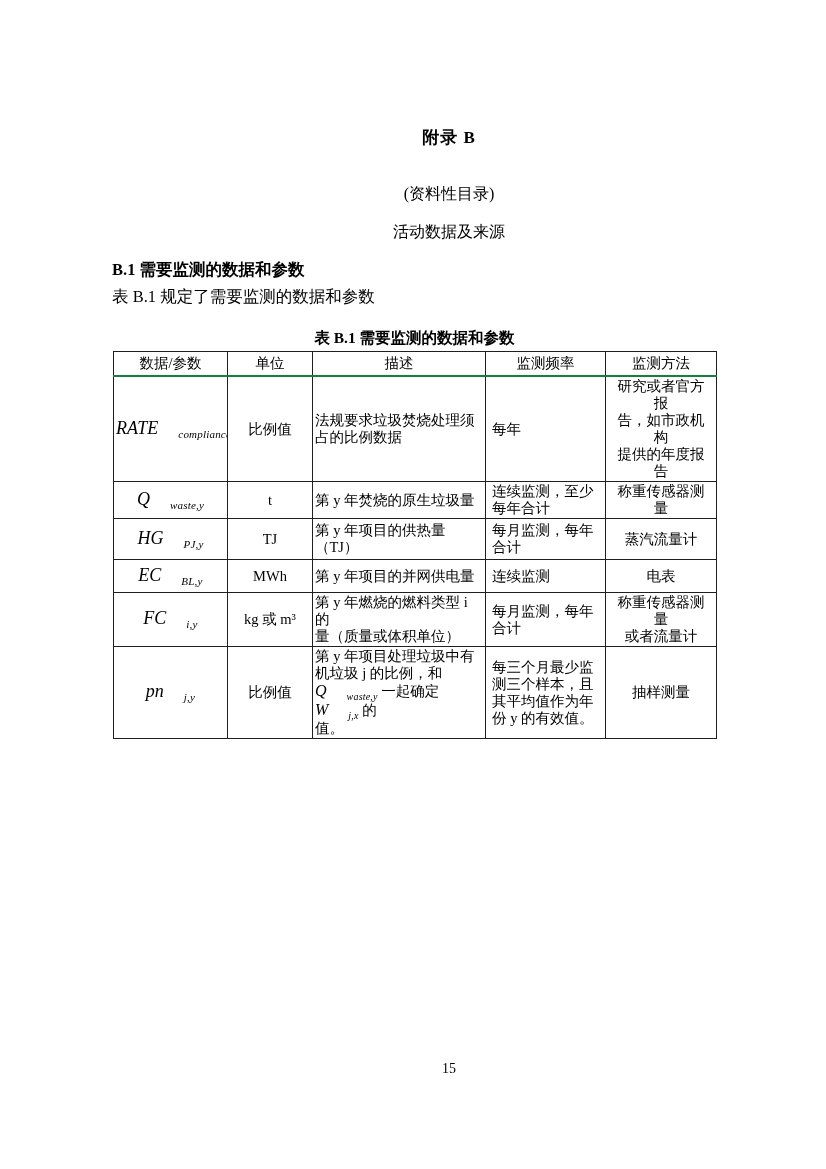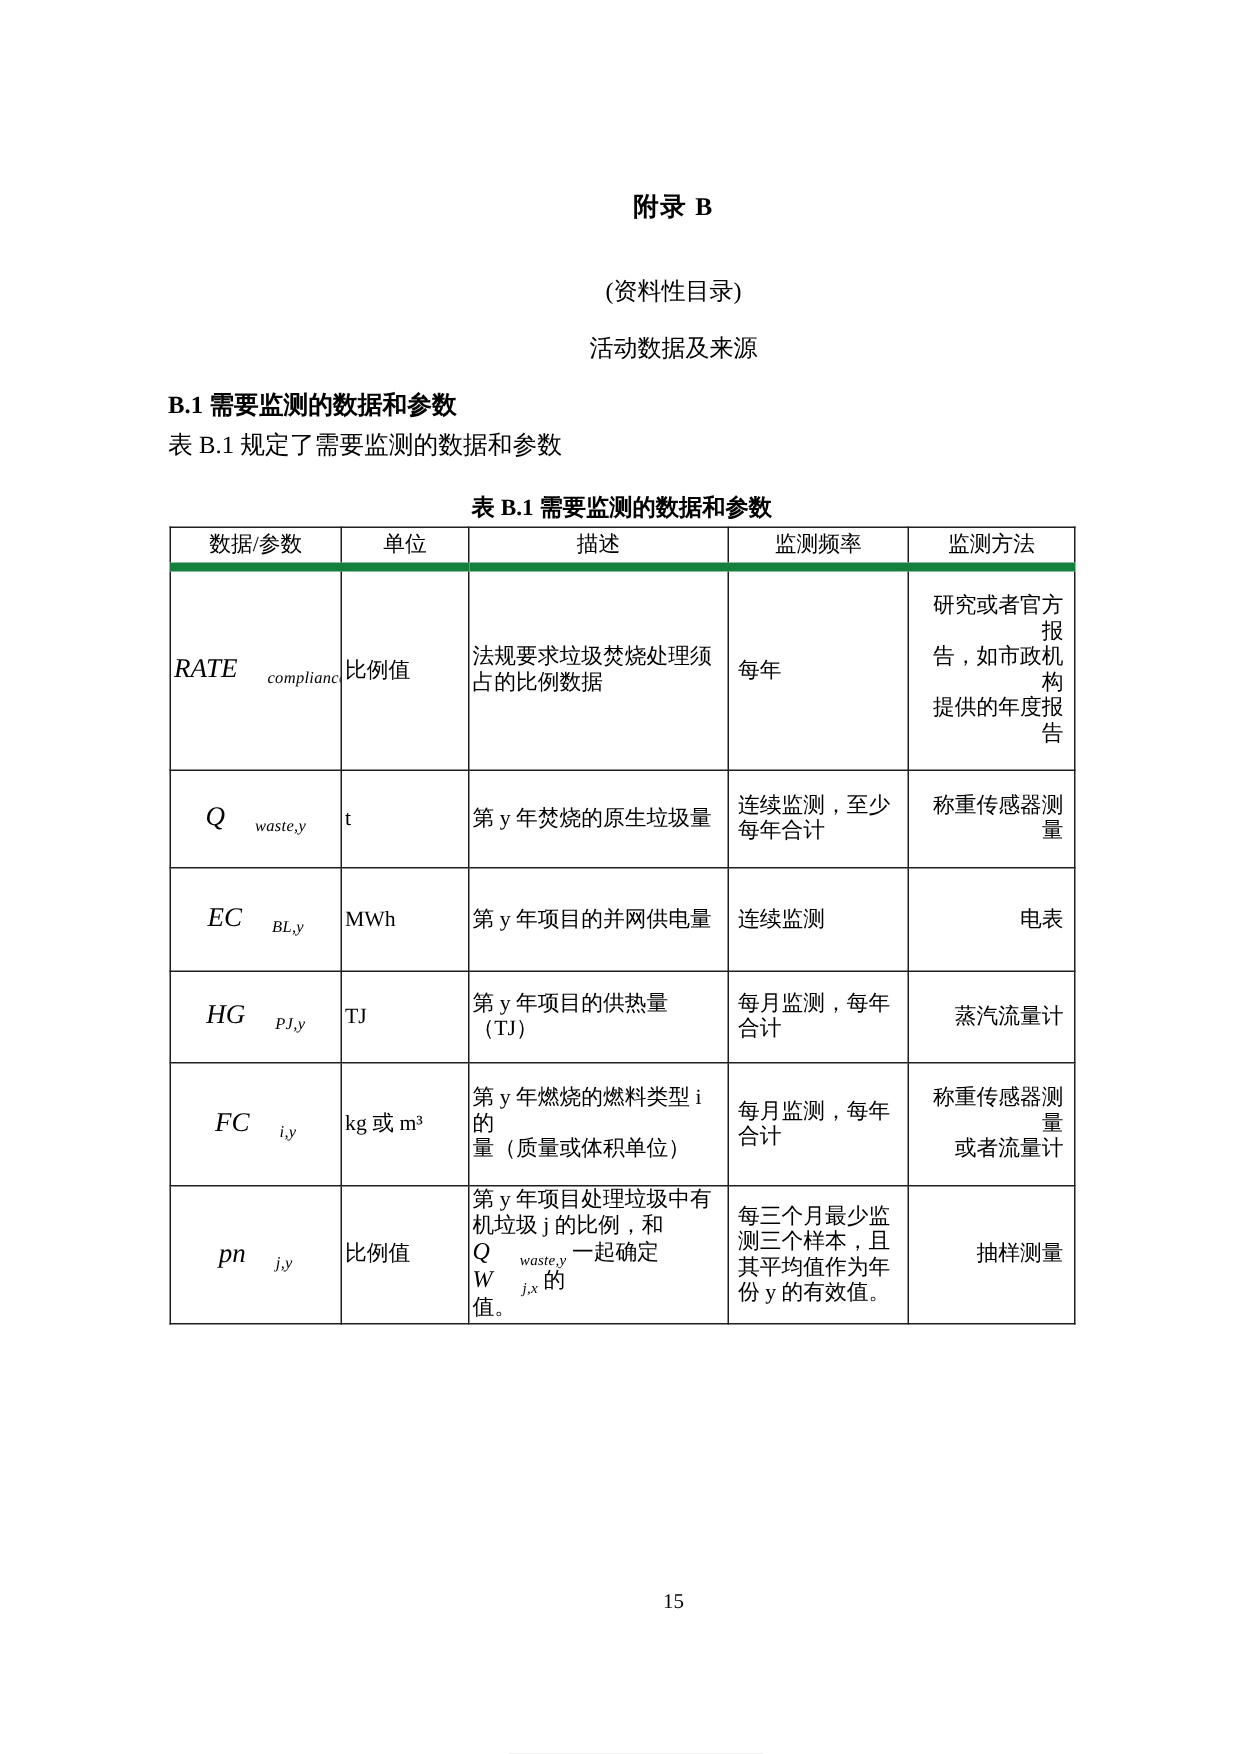--- a/index.html
+++ b/index.html
@@ -30,28 +30,28 @@
   }
   table.mon th, table.mon td{
     border:1px solid #1f1f1f;
     vertical-align:middle;
     overflow:hidden;
   }
   table.mon th{
     font-weight:normal;
     height:21px;
     text-align:center;
-    border-bottom:6px solid #15803d;
+    border-bottom:2px solid #15803d;
     padding:1px 2px;
   }
   td.c-param{ text-align:center; padding:1px 2px; }
-  td.c-unit { text-align:left; padding:1px 2px; }
+  td.c-unit { text-align:center; padding:1px 2px; }
   td.c-desc { text-align:left; padding:1px 2px; white-space:pre-line; }
   td.c-freq { text-align:left; padding:1px 6px; white-space:pre-line; }
-  td.c-method{text-align:right; padding:15px 7px; white-space:pre-line; }
+  td.c-method{text-align:center; padding:1px 7px; white-space:pre-line; }
 
   
   tbody tr:nth-child(1) td{height:54px;}
   tbody tr:nth-child(2) td{height:29px;}
   tbody tr:nth-child(3) td{height:38px;}
   tbody tr:nth-child(4) td{height:30px;}
   tbody tr:nth-child(5) td{height:37px;}
   tbody tr:nth-child(6) td{height:40px;}
   tbody tr:nth-child(7) td{height:88px;text-decoration:underline;}
 
@@ -105,34 +105,34 @@
         </tr>
         <tr>
           <td class="c-param"><span class="math"><span class="mbase">Q</span><span class="msub">waste,y</span></span></td>
           <td class="c-unit">t</td>
           <td class="c-desc">第 y 年焚烧的原生垃圾量</td>
           <td class="c-freq">连续监测，至少
 每年合计</td>
           <td class="c-method">称重传感器测量</td>
         </tr>
         <tr>
-          <td class="c-param"><span class="math"><span class="mbase">EC</span><span class="msub">BL,y</span></span></td>
-          <td class="c-unit">MWh</td>
-          <td class="c-desc">第 y 年项目的并网供电量</td>
-          <td class="c-freq">连续监测</td>
-          <td class="c-method">电表</td>
-        </tr>
-        <tr>
           <td class="c-param"><span class="math"><span class="mbase">HG</span><span class="msub">PJ,y</span></span></td>
           <td class="c-unit">TJ</td>
           <td class="c-desc">第 y 年项目的供热量
 （TJ）</td>
           <td class="c-freq">每月监测，每年
 合计</td>
           <td class="c-method">蒸汽流量计</td>
+        </tr>
+        <tr>
+          <td class="c-param"><span class="math"><span class="mbase">EC</span><span class="msub">BL,y</span></span></td>
+          <td class="c-unit">MWh</td>
+          <td class="c-desc">第 y 年项目的并网供电量</td>
+          <td class="c-freq">连续监测</td>
+          <td class="c-method">电表</td>
         </tr>
         <tr>
           <td class="c-param"><span class="math"><span class="mbase">FC</span><span class="msub">i,y</span></span></td>
           <td class="c-unit">kg 或 m³</td>
           <td class="c-desc">第 y 年燃烧的燃料类型 i 的
 量（质量或体积单位）</td>
           <td class="c-freq">每月监测，每年
 合计</td>
           <td class="c-method">称重传感器测量
 或者流量计</td>

